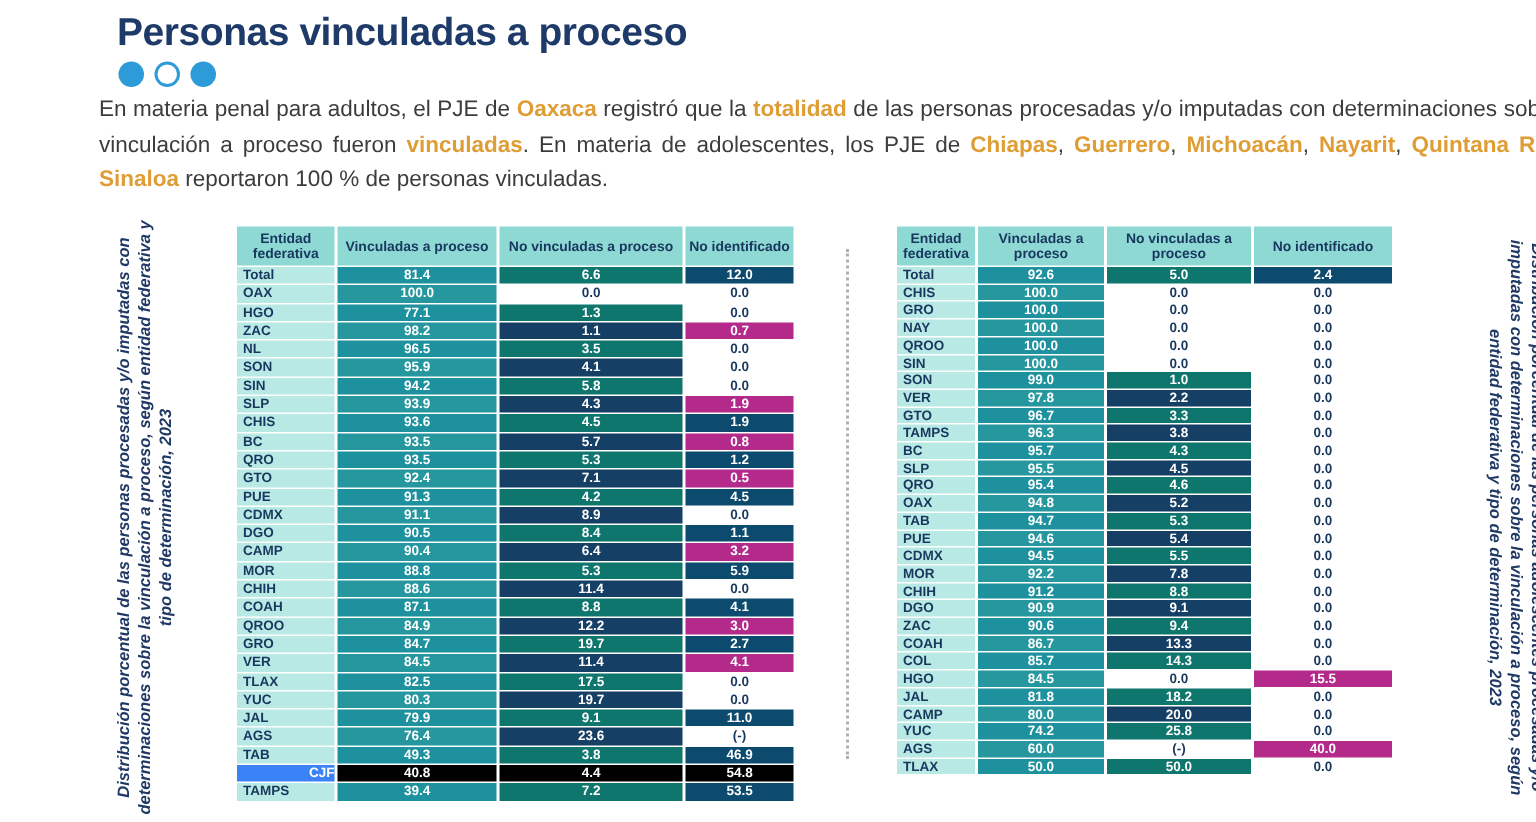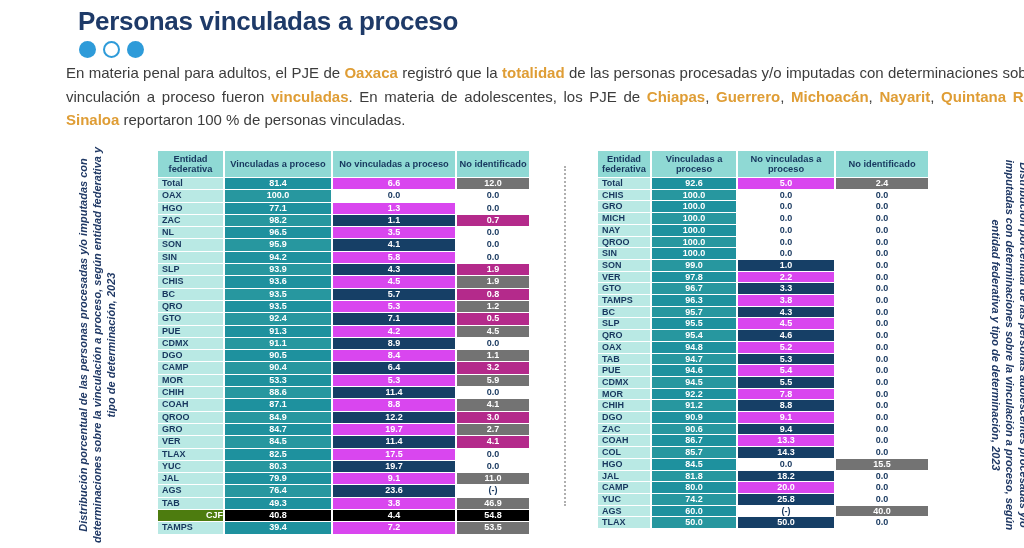--- a/index.html
+++ b/index.html
@@ -57,27 +57,27 @@
     font-size: 9px; text-align: center; vertical-align: middle;
     overflow: hidden; white-space: nowrap; font-weight: bold;
   }
   .dt-left  td { height: 11.3px; line-height: 11.3px; }
   .dt-right td { height: 10.7px; line-height: 10.7px; }
   .datatable td.entity {
     background: #B9E9E4; color: #17375E; text-align: left; padding-left: 4px;
     font-weight: 600;
   }
   .datatable td.entity.total { font-weight: 800; }
-  .datatable td.entity.hl-row { background: #4d7c0f; color: #ffffff; padding-left: 48px; }
+  .datatable td.entity.hl-row { background: #3b82f6; color: #ffffff; padding-left: 48px; }
   .datatable td.c-teal    { background: #1E919E; color: #ffffff; }
   .datatable tr:nth-child(even) td.c-teal    { background: #27979F; }
   .datatable td.c-teal2   { background: #000000; color: #ffffff; }
-  .datatable td.c-navy    { background: #d946ef; color: #ffffff; }
+  .datatable td.c-navy    { background: #0f766e; color: #ffffff; }
   .datatable tr:nth-child(even) td.c-navy    { background: #163F66; }
-  .datatable td.c-magenta { background: #737373; color: #ffffff; }
+  .datatable td.c-magenta { background: #0c4a6e; color: #ffffff; }
   .datatable tr:nth-child(even) td.c-magenta { background: #B42A8B; }
   .datatable td.c-white   { background: #ffffff; color: #17375E; }
 </style>
 </head>
 <body>
 
 <div class="slide">
 
   <h1 class="page-title">Personas vinculadas a proceso</h1>
 
@@ -192,21 +192,21 @@
           <td class="c-magenta">1.1</td>
         </tr>
         <tr>
           <td class="entity">CAMP</td>
           <td class="c-teal">90.4</td>
           <td class="c-navy">6.4</td>
           <td class="c-magenta">3.2</td>
         </tr>
         <tr>
           <td class="entity">MOR</td>
-          <td class="c-teal">53.3</td>
+          <td class="c-teal">88.8</td>
           <td class="c-navy">5.3</td>
           <td class="c-magenta">5.9</td>
         </tr>
         <tr>
           <td class="entity">CHIH</td>
           <td class="c-teal">88.6</td>
           <td class="c-navy">11.4</td>
           <td class="c-white">0.0</td>
         </tr>
         <tr>
@@ -302,26 +302,20 @@
           <td class="c-white">0.0</td>
           <td class="c-white">0.0</td>
         </tr>
         <tr>
           <td class="entity">GRO</td>
           <td class="c-teal">100.0</td>
           <td class="c-white">0.0</td>
           <td class="c-white">0.0</td>
         </tr>
         <tr>
-          <td class="entity">MICH</td>
-          <td class="c-teal">100.0</td>
-          <td class="c-white">0.0</td>
-          <td class="c-white">0.0</td>
-        </tr>
-        <tr>
           <td class="entity">NAY</td>
           <td class="c-teal">100.0</td>
           <td class="c-white">0.0</td>
           <td class="c-white">0.0</td>
         </tr>
         <tr>
           <td class="entity">QROO</td>
           <td class="c-teal">100.0</td>
           <td class="c-white">0.0</td>
           <td class="c-white">0.0</td>

